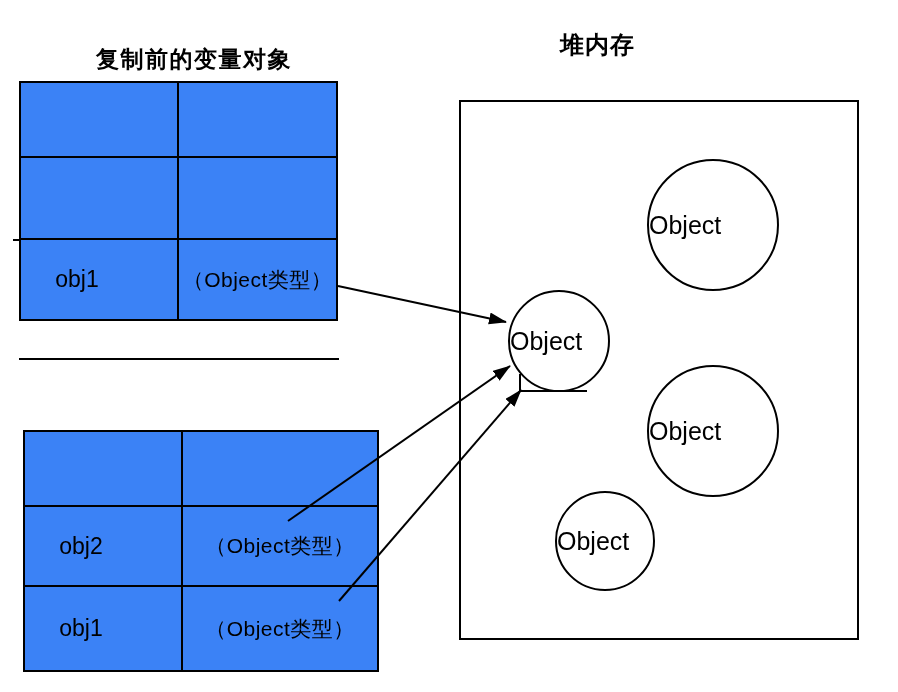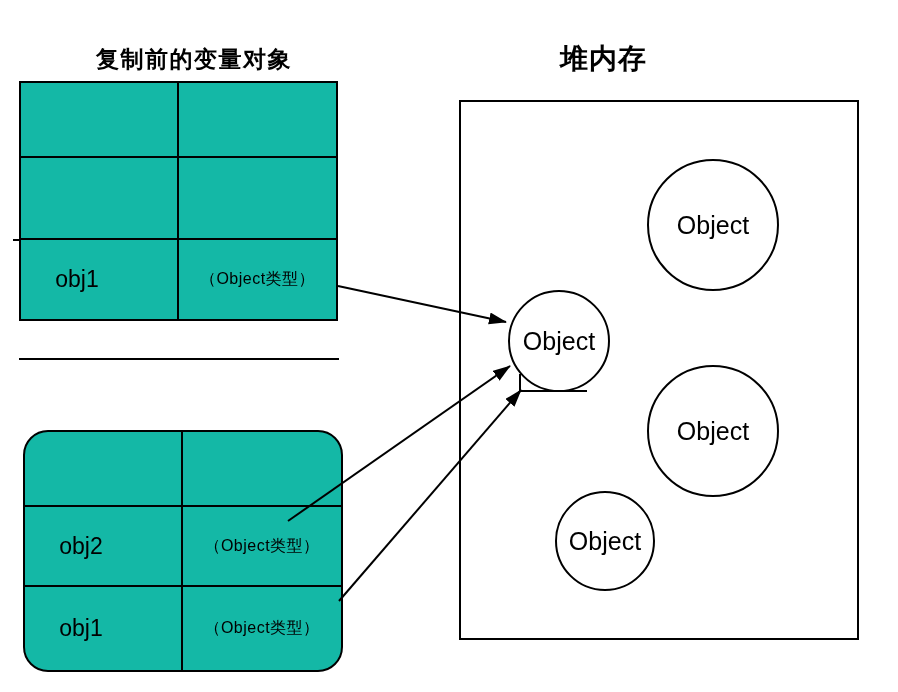--- a/index.html
+++ b/index.html
@@ -21,63 +21,62 @@
     font-size: 23px;
     font-weight: 600;
     letter-spacing: 1.5px;
     white-space: nowrap;
     line-height: 26px;
     margin-left: 44px;
   }
   .heap-title {
     position: absolute;
     left: 560px;
-    top: 46px;
-    font-size: 28px;
+    top: 32px;
+    font-size: 24px;
     font-weight: 600;
     letter-spacing: 1px;
     white-space: nowrap;
     line-height: 26px;
   }
   .before-title { left: 52px; top: 46px; }
   .after-title  { left: 57px; top: 399px; }
 
   .vtable {
     position: absolute;
     box-sizing: border-box;
     border: 2px solid #000;
     display: grid;
-    background: #14b8a6;
+    background: #3b82f6;
   }
   .vtable.before {
     left: 19px; top: 81px;
     width: 319px; height: 240px;
     grid-template-columns: 158px auto;
     grid-template-rows: 75px 82px auto;
   }
   .vtable.after {
     left: 23px; top: 430px;
-    width: 320px; height: 242px;
+    width: 356px; height: 242px;
     grid-template-columns: 158px auto;
     grid-template-rows: 75px 80px auto;
-    border-radius: 25px;
   }
   .cell {
     border-right: 2px solid #000;
     border-bottom: 2px solid #000;
     display: flex;
     align-items: center;
     justify-content: center;
     font-size: 23px;
     overflow: hidden;
   }
   .cell.no-r { border-right: none; }
   .cell.no-b { border-bottom: none; }
   .cell .shift { transform: translateX(-22px); }
-  .cell.type-cell { font-size: 16px; letter-spacing: 0.5px; }
+  .cell.type-cell { font-size: 21px; letter-spacing: 0.5px; }
 
   .section-divider {
     position: absolute;
     left: 19px; top: 358px;
     width: 320px; height: 0;
     border-top: 2px solid #000;
   }
 
   .heap-rect {
     position: absolute;
@@ -88,21 +87,21 @@
     background: #fff;
   }
   .obj-circle {
     position: absolute;
     box-sizing: border-box;
     border: 2px solid #000;
     border-radius: 50%;
     background: #fff;
     display: flex;
     align-items: center;
-    justify-content: center;
+    justify-content: flex-start;
     font-size: 25px;
     white-space: nowrap;
   }
   .obj-circle.c-top-right    { left: 647px; top: 159px; width: 132px; height: 132px; }
   .obj-circle.c-shared       { left: 508px; top: 290px; width: 102px; height: 102px; }
   .obj-circle.c-middle-right { left: 647px; top: 365px; width: 132px; height: 132px; }
   .obj-circle.c-bottom-left  { left: 555px; top: 491px; width: 100px; height: 100px; }
 
   .arrow-layer {
     position: absolute;

